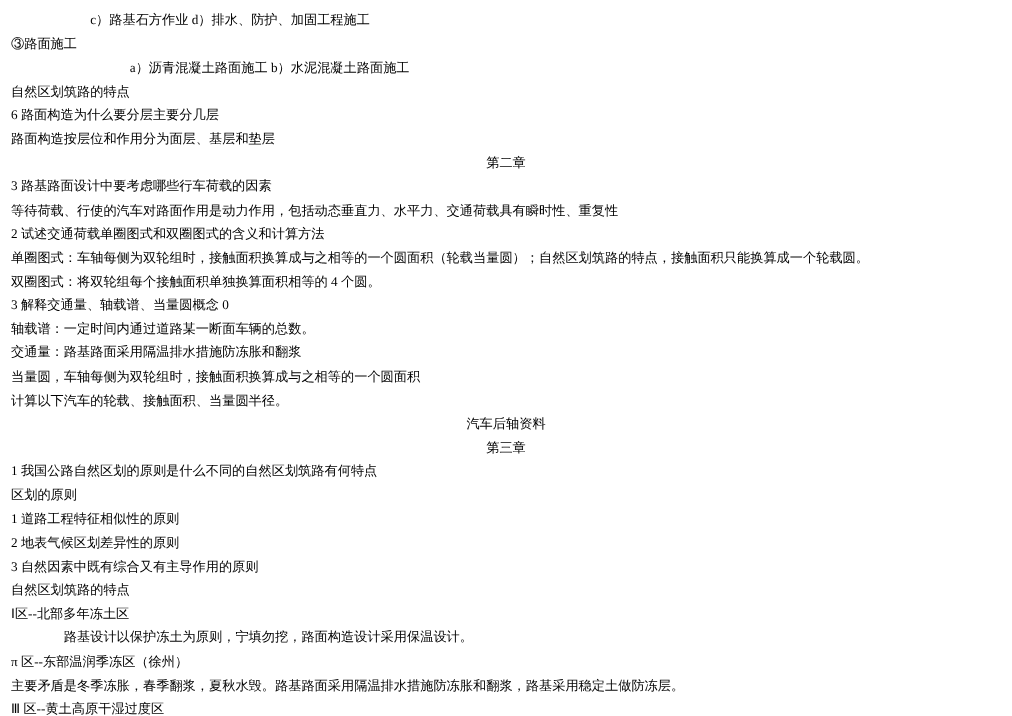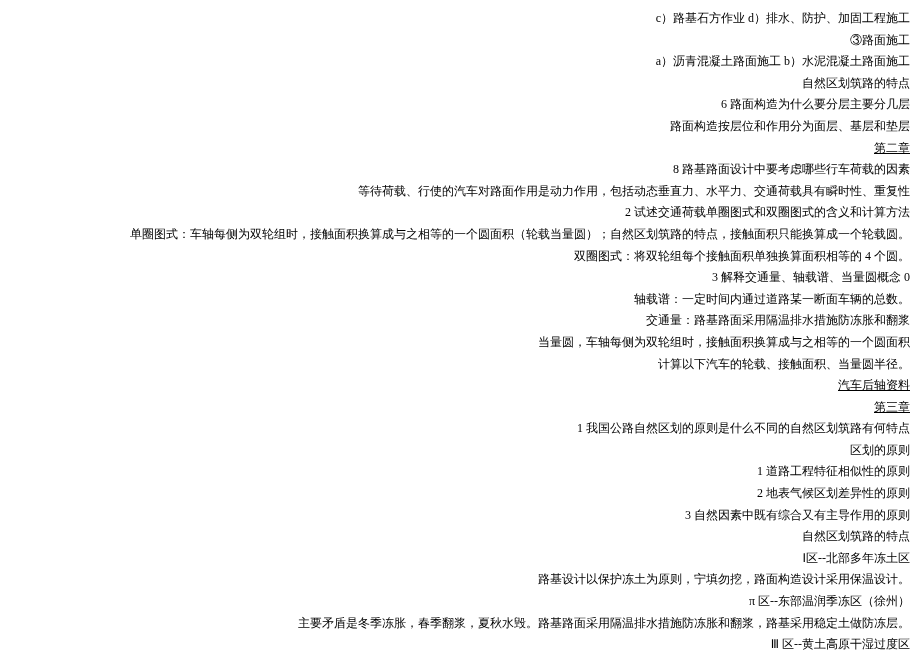--- a/index.html
+++ b/index.html
@@ -1,19 +1,18 @@
 <!DOCTYPE html>
 <html><head>
   <meta charset="utf-8">
   <style>
     * {
       margin: 0;
       padding: 0;
       box-sizing: border-box;
-      text-align: right;
     }
     body {
       font-family: "SimSun", "宋体", serif;
       font-size: 12px;
       line-height: 1.8;
       color: #000;
       background: #fff;
       padding: 8px 10px;
       width: 920px;
     }
@@ -23,34 +22,34 @@
     .indent1 {
       padding-left: 72px;
     }
     .indent2 {
       padding-left: 108px;
     }
     .indent3 {
       padding-left: 48px;
     }
     .center {
-      text-decoration: underline;
+      text-align: center;
     }
   </style>
 </head>
 <body>
 
 <div class="line indent1">c）路基石方作业 d）排水、防护、加固工程施工</div>
 <div class="line">③路面施工</div>
 <div class="line indent2">a）沥青混凝土路面施工 b）水泥混凝土路面施工</div>
 <div class="line">自然区划筑路的特点</div>
 <div class="line">6 路面构造为什么要分层主要分几层</div>
 <div class="line">路面构造按层位和作用分为面层、基层和垫层</div>
 <div class="line center">第二章</div>
-<div class="line">8 路基路面设计中要考虑哪些行车荷载的因素</div>
+<div class="line">3 路基路面设计中要考虑哪些行车荷载的因素</div>
 <div class="line">等待荷载、行使的汽车对路面作用是动力作用，包括动态垂直力、水平力、交通荷载具有瞬时性、重复性</div>
 <div class="line">2 试述交通荷载单圈图式和双圈图式的含义和计算方法</div>
 <div class="line">单圈图式：车轴每侧为双轮组时，接触面积换算成与之相等的一个圆面积（轮载当量圆）；自然区划筑路的特点，接触面积只能换算成一个轮载圆。</div>
 <div class="line">双圈图式：将双轮组每个接触面积单独换算面积相等的 4 个圆。</div>
 <div class="line">3 解释交通量、轴载谱、当量圆概念 0</div>
 <div class="line">轴载谱：一定时间内通过道路某一断面车辆的总数。</div>
 <div class="line">交通量：路基路面采用隔温排水措施防冻胀和翻浆</div>
 <div class="line">当量圆，车轴每侧为双轮组时，接触面积换算成与之相等的一个圆面积</div>
 <div class="line">计算以下汽车的轮载、接触面积、当量圆半径。</div>
 <div class="line center">汽车后轴资料</div>

